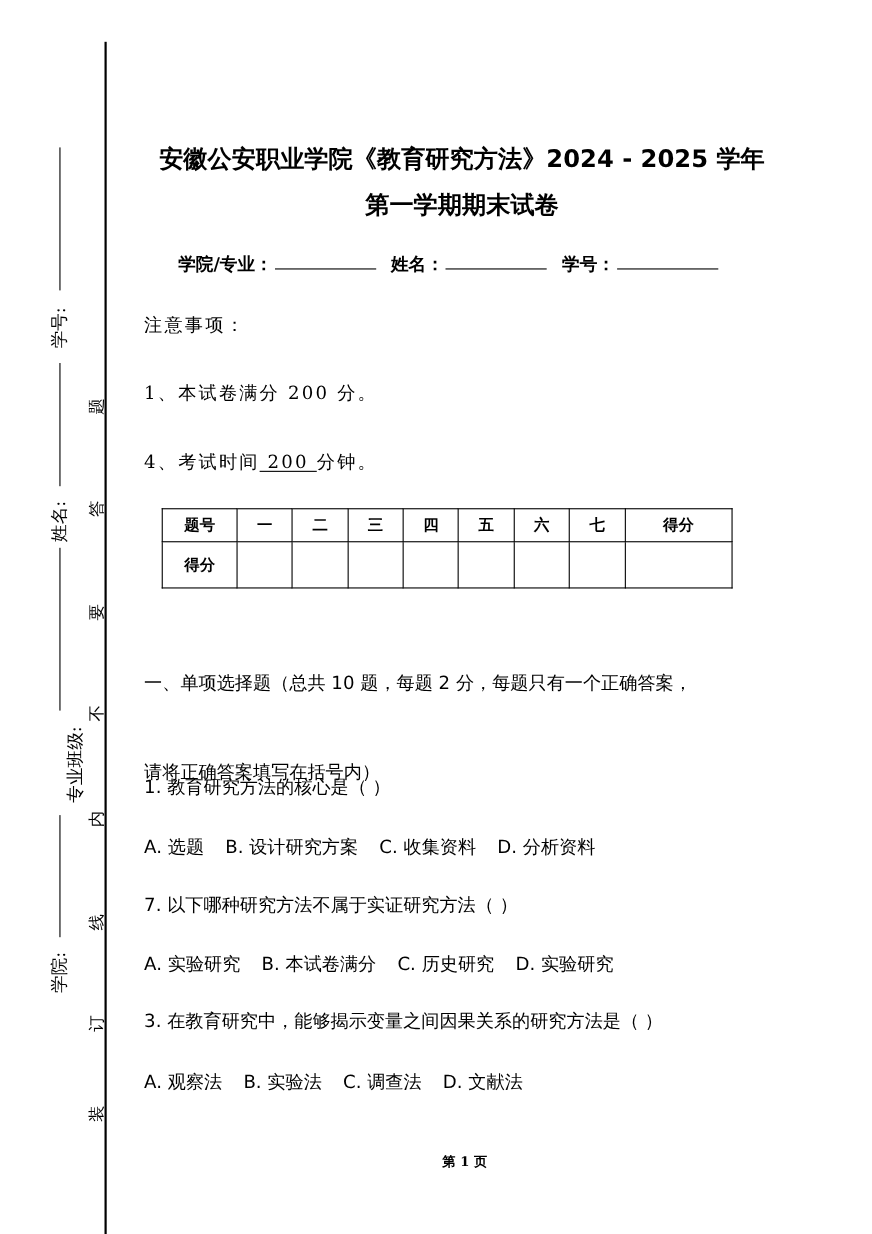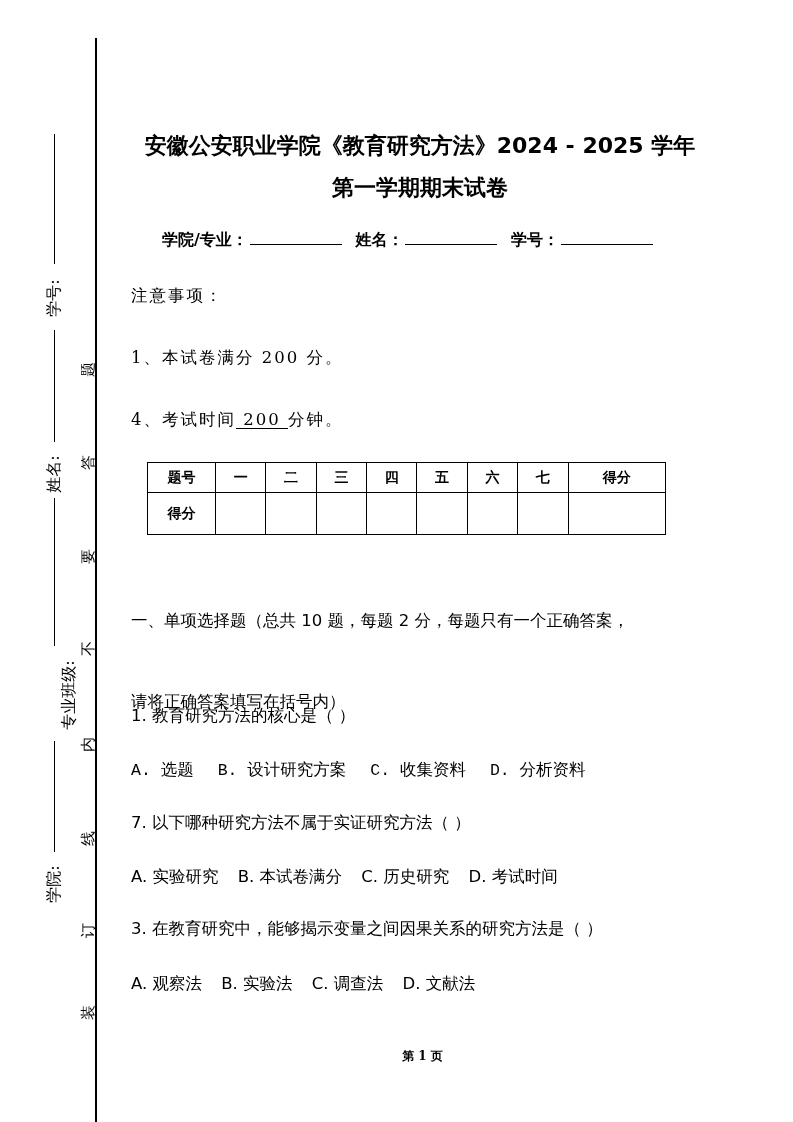--- a/index.html
+++ b/index.html
@@ -97,33 +97,33 @@
     <td></td>
     <td></td>
   </tr>
 </tbody>
   </table>
 
 <div class="abs q sans" style="top:610px;">一、单项选择题（总共 10 题，每题 2 分，每题只有一个正确答案，</div>
 <div class="abs q sans" style="top:651px;margin-top:40px;">请将正确答案填写在括号内）</div>
 
 <div class="abs q sans" style="top:705px;">1. 教育研究方法的核心是（   ）</div>
-<div class="abs q sans opts" style="top:759px;font-family:Liberation Mono, monospace;">
+<div class="abs q sans opts" style="top:759px;">
   <span class="opt">A. 选题</span>
   <span class="opt">B. 设计研究方案</span>
   <span class="opt">C. 收集资料</span>
   <span class="opt">D. 分析资料</span>
 </div>
 
 <div class="abs q sans" style="top:812px;">7. 以下哪种研究方法不属于实证研究方法（   ）</div>
 <div class="abs q sans opts" style="top:866px;">
   <span class="opt">A. 实验研究</span>
   <span class="opt">B. 本试卷满分</span>
   <span class="opt">C. 历史研究</span>
-  <span class="opt">D. 考试时间</span>
+  <span class="opt">D. 实验研究</span>
 </div>
 
 <div class="abs q sans" style="top:918px;">3. 在教育研究中，能够揭示变量之间因果关系的研究方法是（   ）</div>
 <div class="abs q sans opts" style="top:973px;">
   <span class="opt">A. 观察法</span>
   <span class="opt">B. 实验法</span>
   <span class="opt">C. 调查法</span>
   <span class="opt">D. 文献法</span>
 </div>
 

